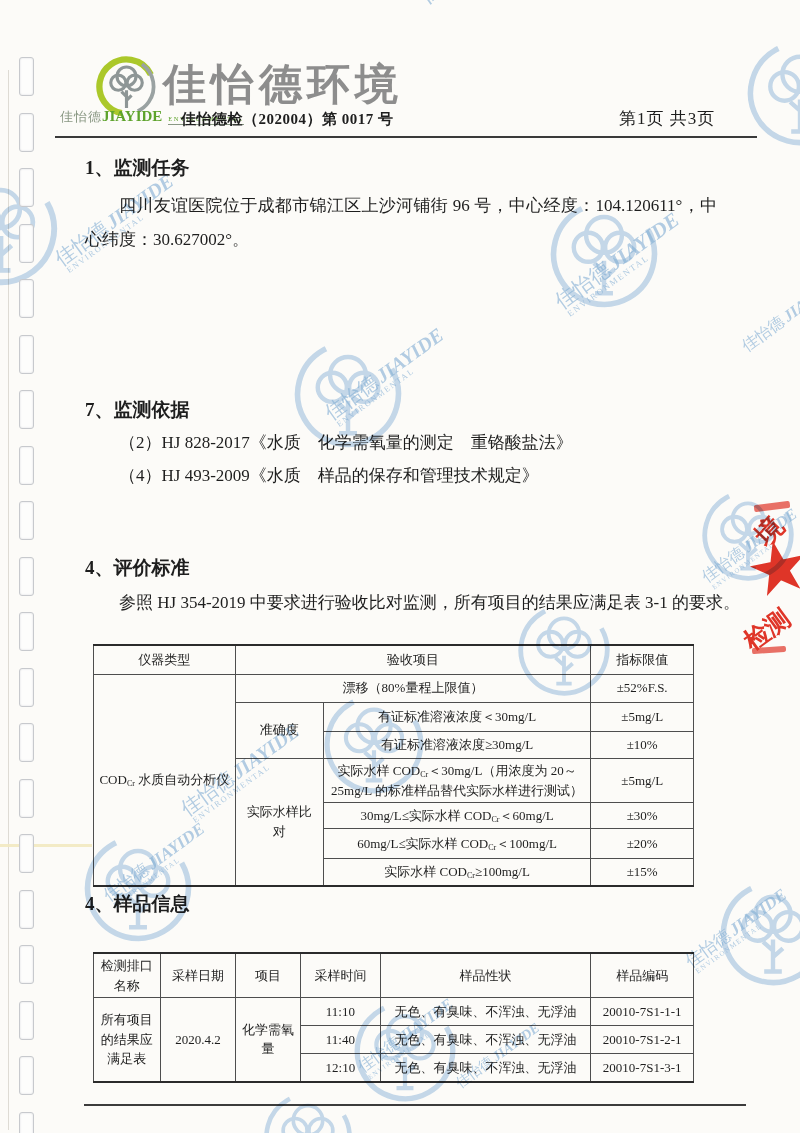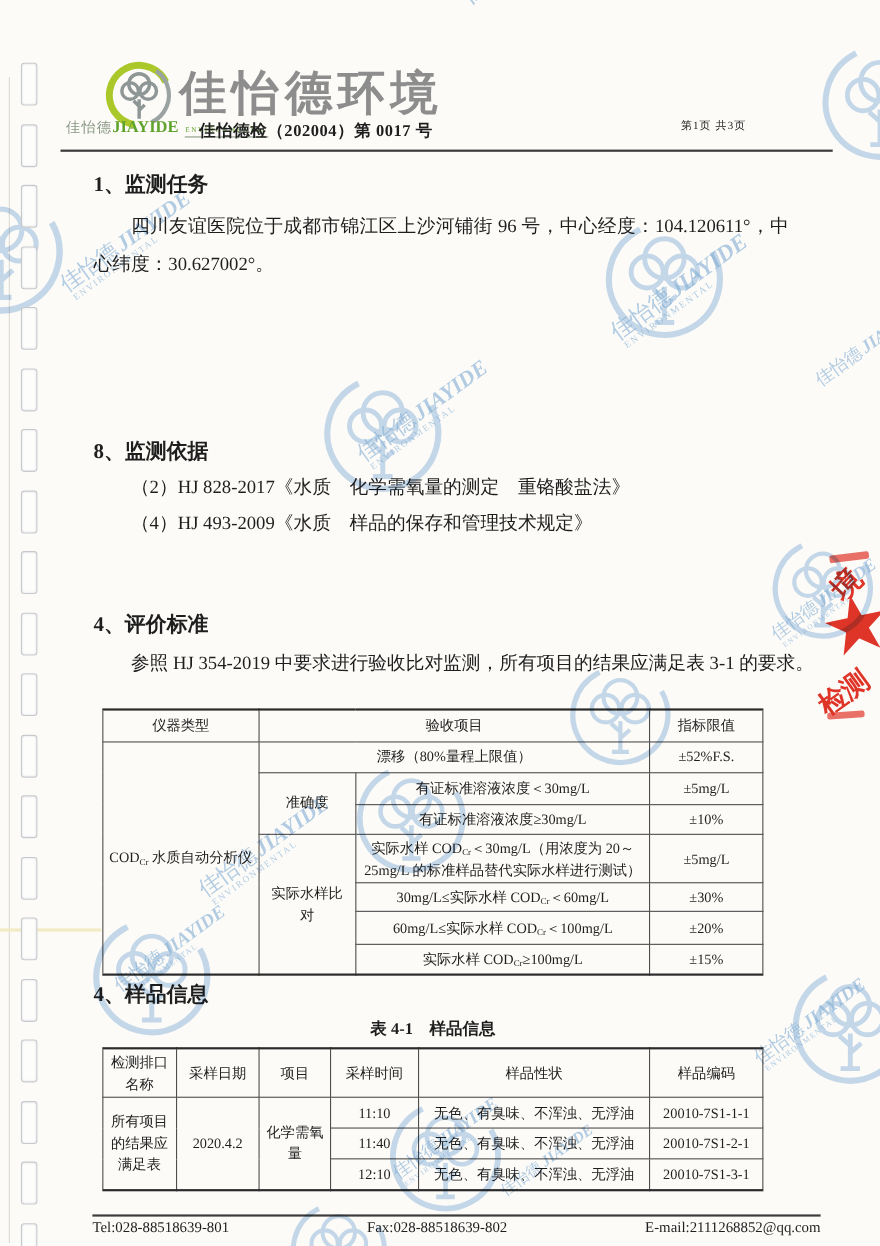--- a/index.html
+++ b/index.html
@@ -28,21 +28,21 @@
 
   
   .content{position:absolute;inset:0;z-index:2}
   .brand-title{position:absolute;left:163px;top:56px;font-family:"Liberation Sans",sans-serif;font-size:43px;
                font-weight:600;color:#8d8d8d;letter-spacing:5px;white-space:nowrap}
   .logo-small{position:absolute;left:60px;top:108px;line-height:1;white-space:nowrap}
   .logo-small .cn{font-size:13px;color:#8a9884;letter-spacing:1px}
   .logo-small .en{font-size:15px;font-weight:bold;color:#5ea32c}
   .logo-small .env{font-size:6.5px;color:#5ea32c;letter-spacing:1.5px;margin-top:2px;margin-left:2px;border-bottom:1px solid #8a9884;display:inline-block;padding-bottom:1px}
   .doc-number{position:absolute;left:181px;top:110px;font-size:15px;font-weight:bold;letter-spacing:.5px}
-  .page-indicator{position:absolute;left:619px;top:107px;font-size:10px;letter-spacing:1px}
+  .page-indicator{position:absolute;left:619px;top:107px;font-size:17px;letter-spacing:1px}
   .header-rule{position:absolute;left:55px;top:136px;width:702px;height:2px;background:#3a3a3a}
 
   
   .sec-title{position:absolute;font-size:19px;font-weight:bold;white-space:nowrap}
   .body-block{position:absolute;left:85px;width:632px}
   .body-block p{margin:0;text-indent:2em;font-size:17px;line-height:34px;text-align:justify}
   .list-block p{margin:0;text-indent:2em;font-size:17px;line-height:33px;white-space:nowrap}
   .oneline{white-space:nowrap !important}
   sub{font-size:.62em;vertical-align:-.25em}
 
@@ -183,21 +183,21 @@
     </div>
     <div class="doc-number">佳怡德检（202004）第 0017 号</div>
     <div class="page-indicator">第1页 共3页</div>
     <div class="header-rule"></div>
 
     <div class="sec-title" style="left:85px;top:155px">1、监测任务</div>
     <div class="body-block" style="top:189px">
       <p>四川友谊医院位于成都市锦江区上沙河铺街 96 号，中心经度：104.120611°，中心纬度：30.627002°。</p>
     </div>
 
-    <div class="sec-title" style="left:85px;top:397px">8、监测依据</div>
+    <div class="sec-title" style="left:85px;top:397px">7、监测依据</div>
     <div class="body-block list-block" style="top:426px">
       <p>（2）HJ 828-2017《水质　化学需氧量的测定　重铬酸盐法》</p>
       <p>（4）HJ 493-2009《水质　样品的保存和管理技术规定》</p>
     </div>
 
     <div class="sec-title" style="left:85px;top:555px">4、评价标准</div>
     <div class="body-block" style="top:586px;width:650px">
       <p class="oneline">参照 HJ 354-2019 中要求进行验收比对监测，所有项目的结果应满足表 3-1 的要求。</p>
     </div>
 
@@ -242,21 +242,20 @@
         <td>±20%</td>
       </tr>
       <tr style="height:27px">
         <td>实际水样 COD<sub>Cr</sub>≥100mg/L</td>
         <td>±15%</td>
       </tr>
     </tbody>
       </table>
 
     <div class="sec-title" style="left:85px;top:891px">4、样品信息</div>
-    <div class="tbl-cap" style="top:926px">表 4-1　样品信息</div>
 
     <table class="doc-table t41">
       <colgroup>
           <col style="width:11.1%">
           <col style="width:12.6%">
           <col style="width:10.8%">
           <col style="width:13.3%">
           <col style="width:35.1%">
           <col style="width:17.1%">
         </colgroup>
@@ -284,25 +283,20 @@
       </tr>
       <tr style="height:28px">
         <td>12:10</td>
         <td>无色、有臭味、不浑浊、无浮油</td>
         <td>20010-7S1-3-1</td>
       </tr>
     </tbody>
       </table>
 
     <div class="footer-rule"></div>
-    <div class="footer">
-      <span>Tel:028-88518639-801</span>
-      <span>Fax:028-88518639-802</span>
-      <span>E-mail:2111268852@qq.com</span>
-    </div>
   </div>
 
   <div class="holes">
       <div class="hole" style="top: 57px;"></div>
       <div class="hole" style="top: 112.5px;"></div>
       <div class="hole" style="top: 168px;"></div>
       <div class="hole" style="top: 223.5px;"></div>
       <div class="hole" style="top: 279px;"></div>
       <div class="hole" style="top: 334.5px;"></div>
       <div class="hole" style="top: 390px;"></div>

